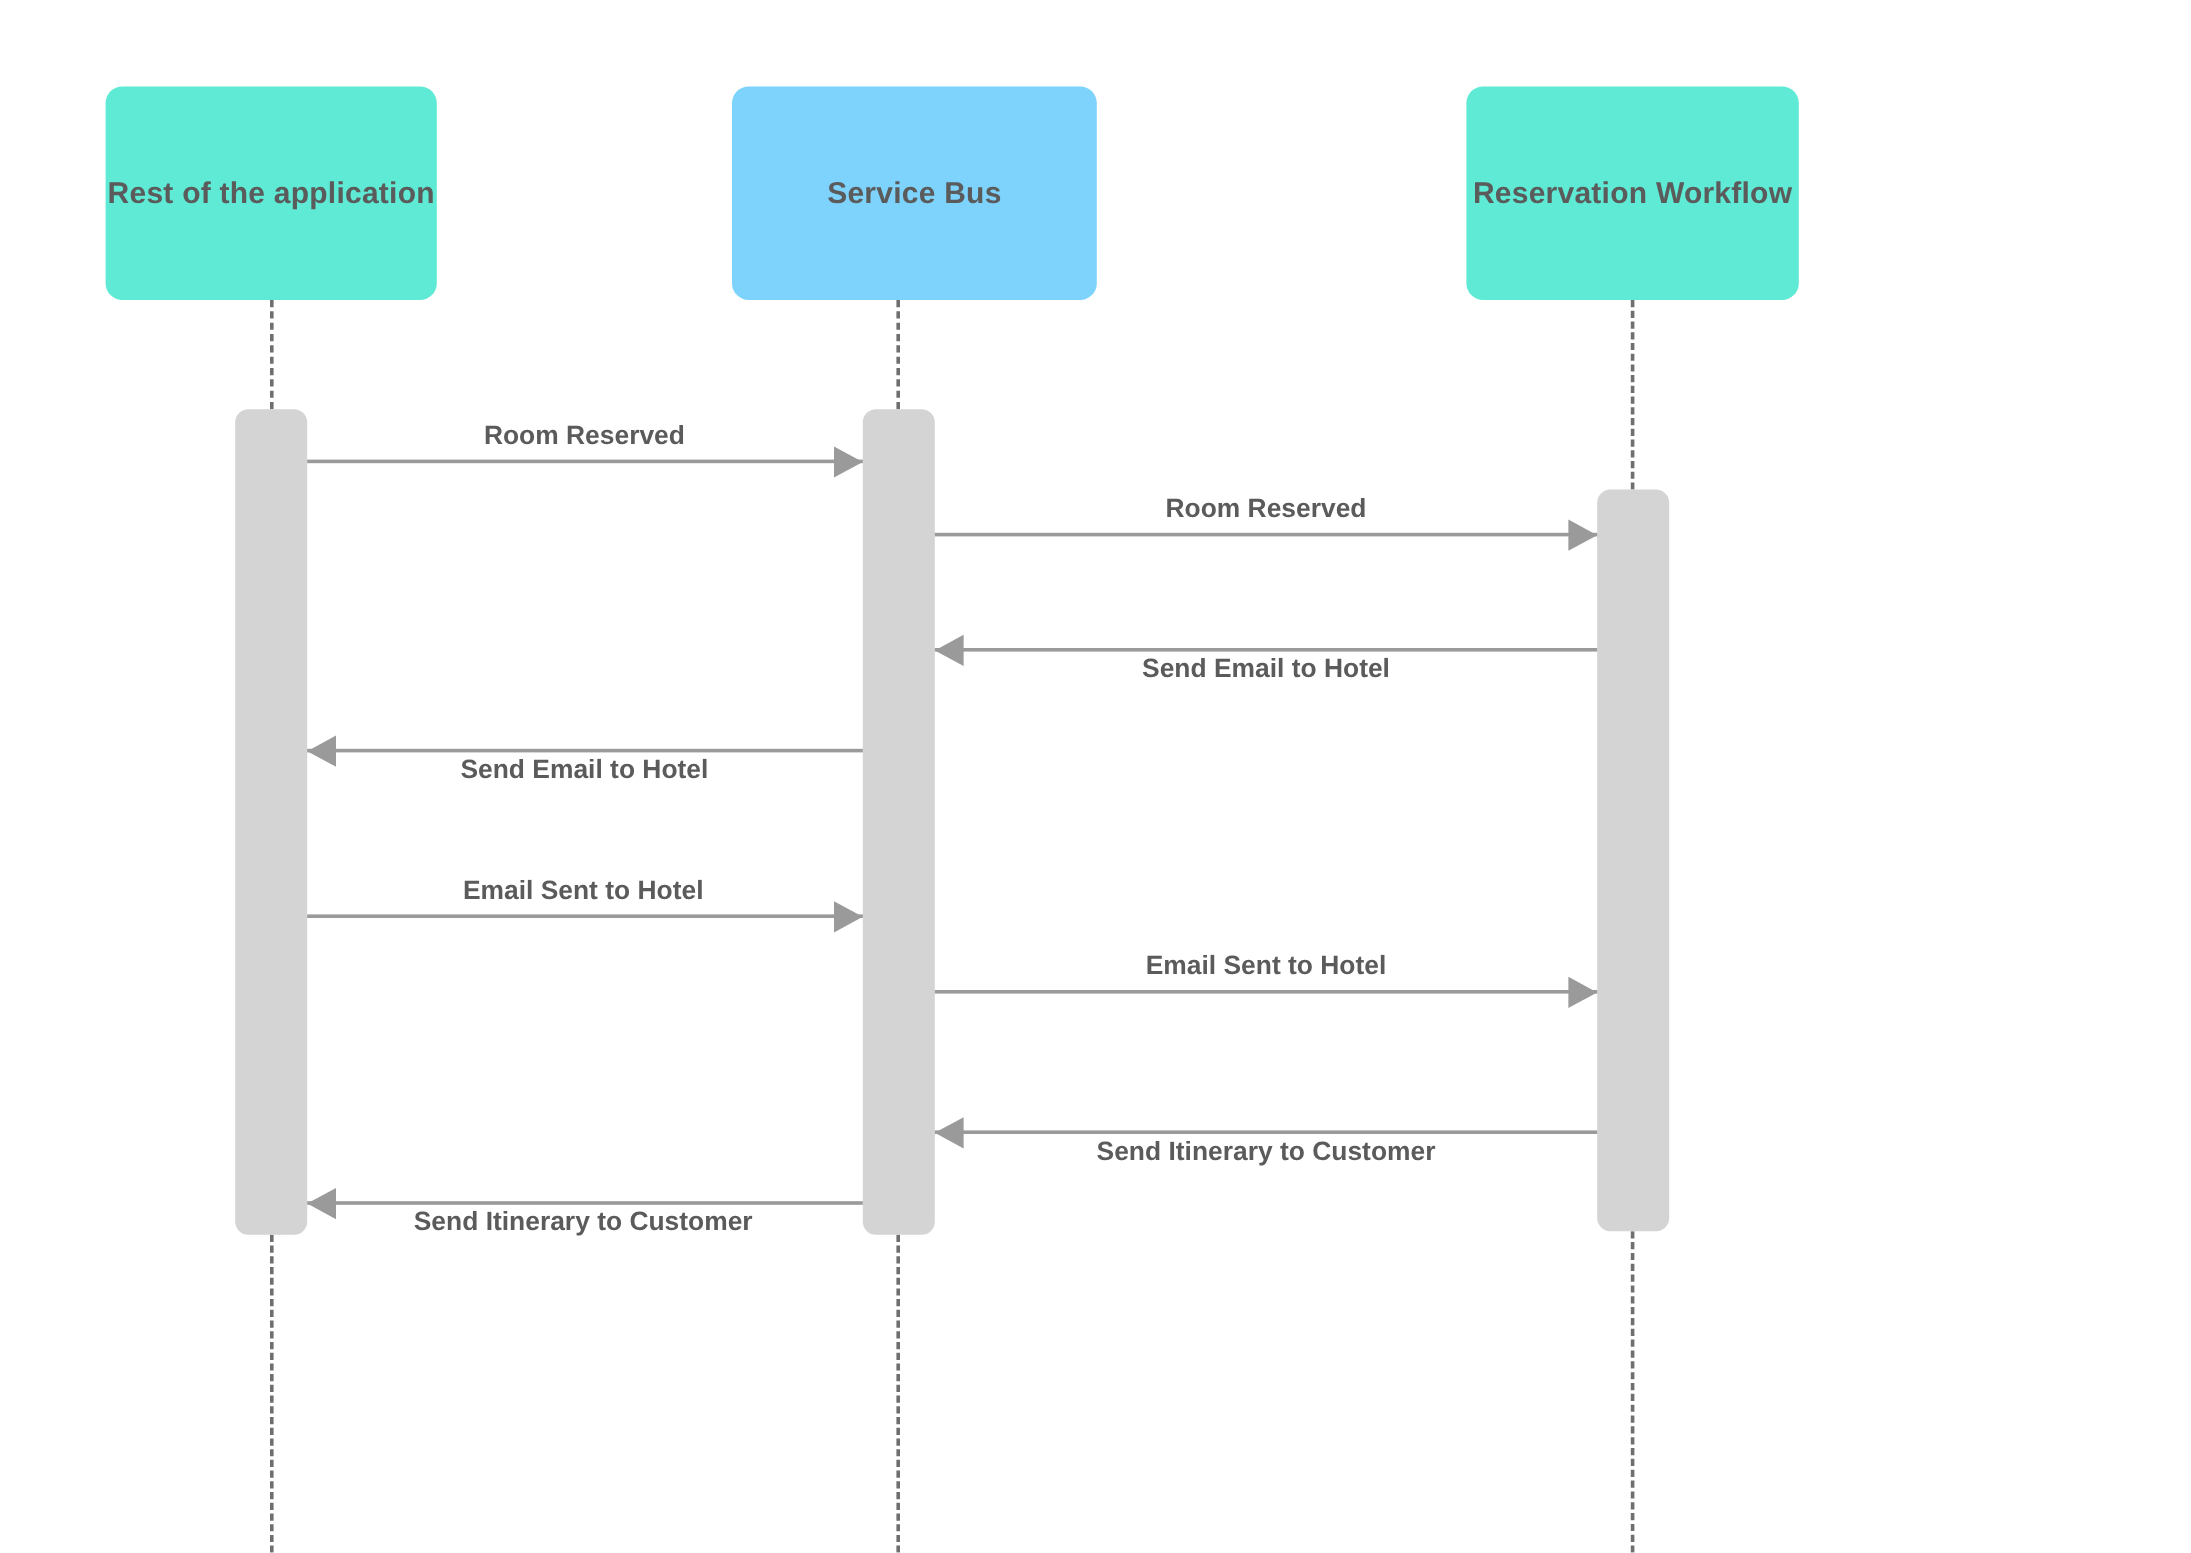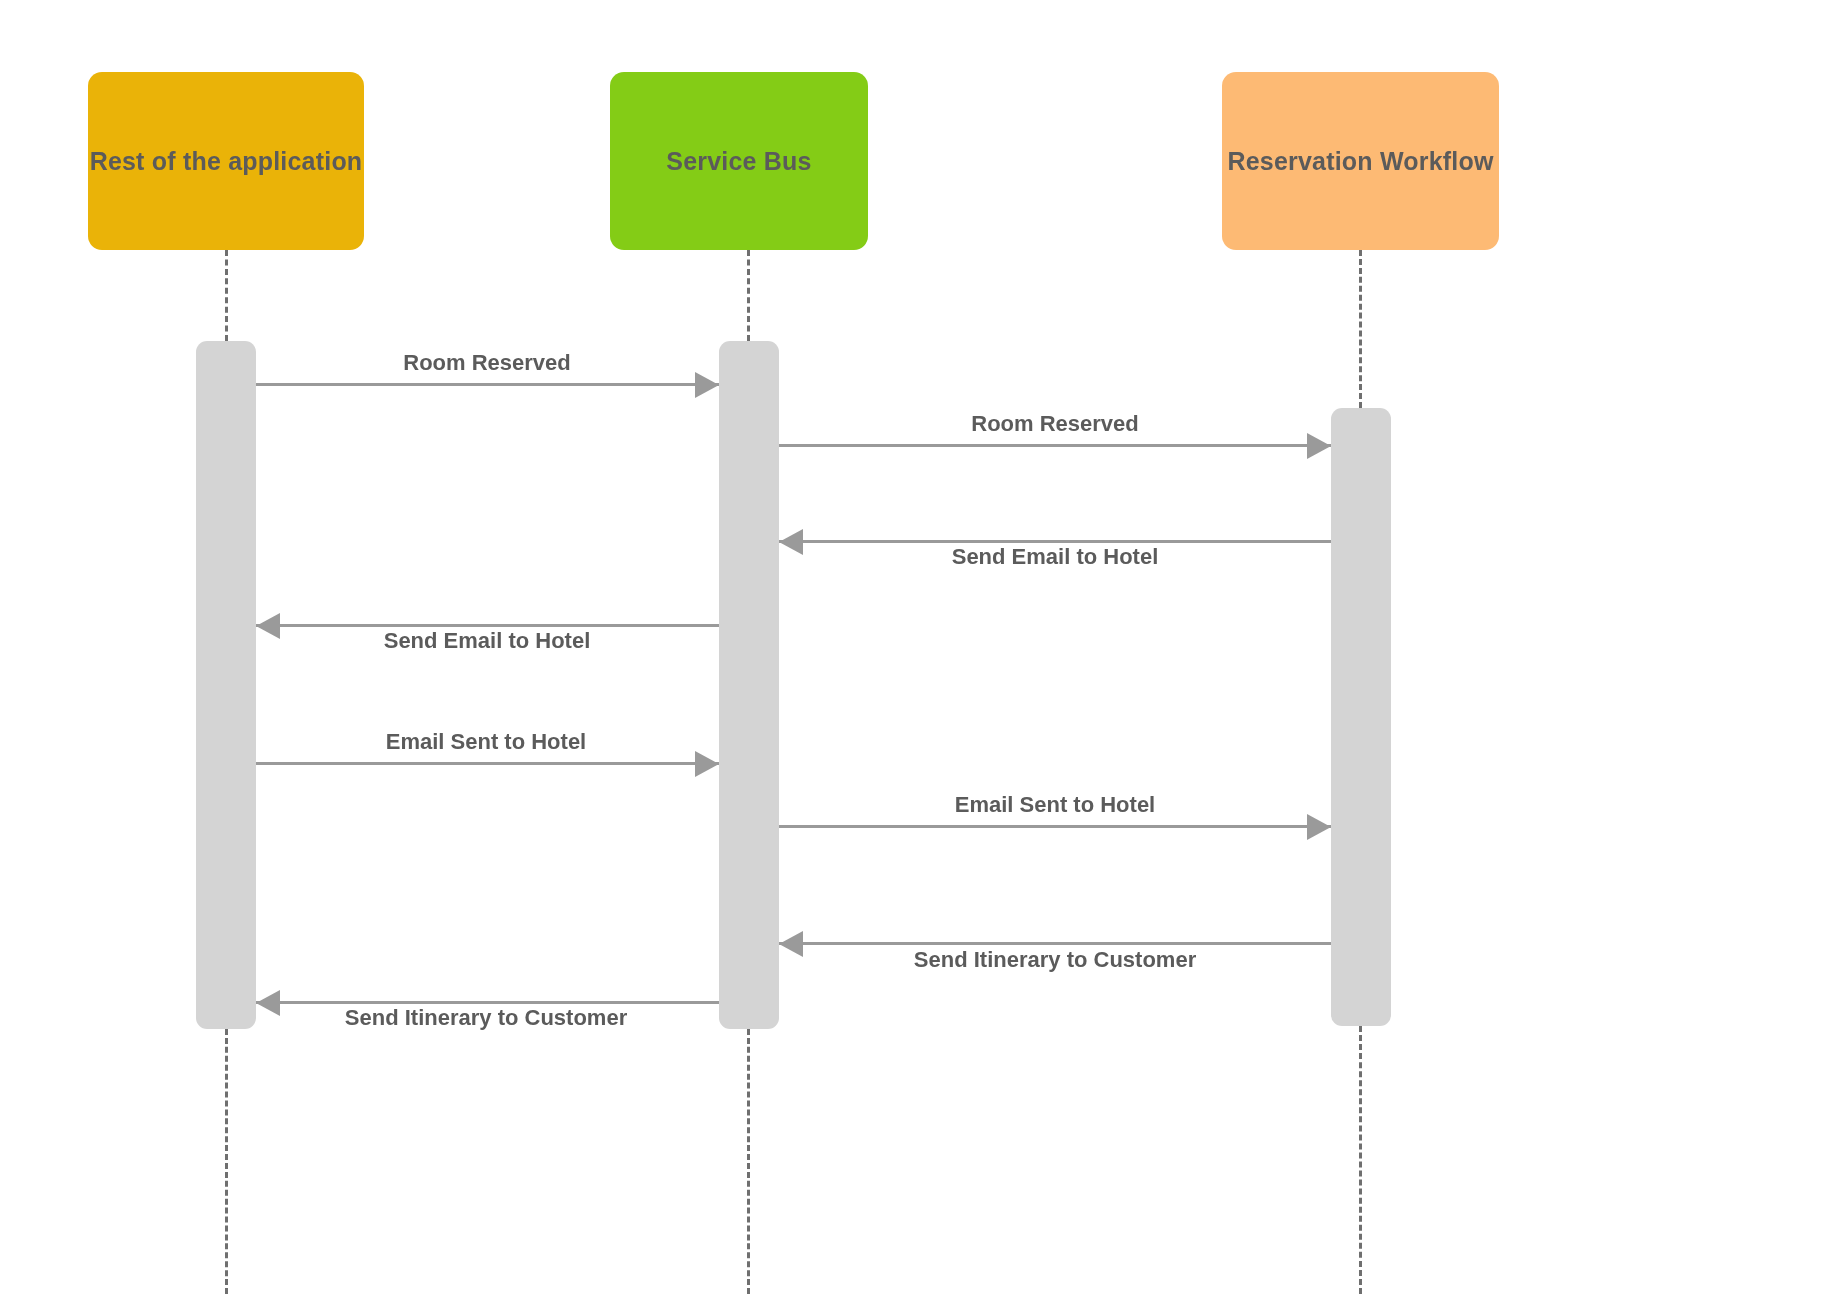--- a/index.html
+++ b/index.html
@@ -129,24 +129,24 @@
         <div class="msg-label" style="left: 1055px; top: 947px; color: rgb(91, 91, 91);">Send Itinerary to Customer</div>
       </div>
       <div>
         <div class="msg-line" style="left: 256px; top: 1001px; width: 463px; border-top-color: rgb(154, 154, 154);"></div>
         <div class="msg-head left" style="top: 990px; left: 256px; border-right-color: rgb(154, 154, 154);"></div>
         <div class="msg-label" style="left: 486px; top: 1005px; color: rgb(91, 91, 91);">Send Itinerary to Customer</div>
       </div>
     </div>
 
   <div id="participants">
-      <div class="participant-box" style="left: 88px; top: 72px; width: 276px; height: 178px; background: #eab308;">
+      <div class="participant-box" style="left: 88px; top: 72px; width: 276px; height: 178px; background: #5eead4;">
         <div class="participant-label" style="color: rgb(91, 91, 91);">Rest of the application</div>
       </div>
-      <div class="participant-box" style="left: 610px; top: 72px; width: 258px; height: 178px; background: #84cc16;">
+      <div class="participant-box" style="left: 610px; top: 72px; width: 304px; height: 178px; background: #7dd3fc;">
         <div class="participant-label" style="color: rgb(91, 91, 91);">Service Bus</div>
       </div>
-      <div class="participant-box" style="left: 1222px; top: 72px; width: 277px; height: 178px; background: #fdba74;">
+      <div class="participant-box" style="left: 1222px; top: 72px; width: 277px; height: 178px; background: #5eead4;">
         <div class="participant-label" style="color: rgb(91, 91, 91);">Reservation Workflow</div>
       </div>
     </div>
 
 </div>
 
 </body></html>

